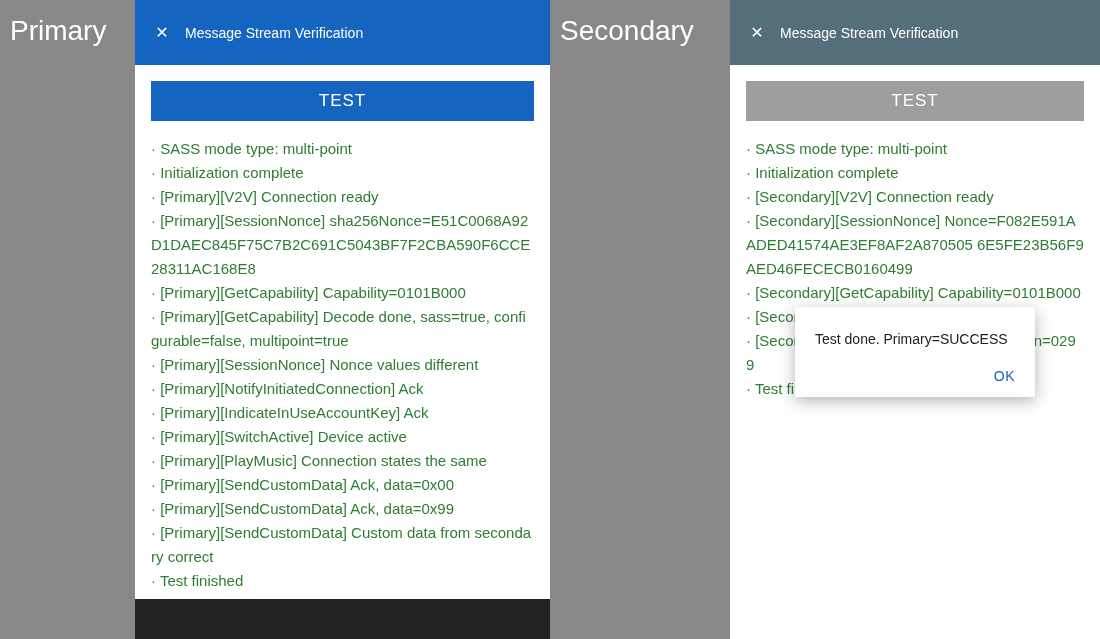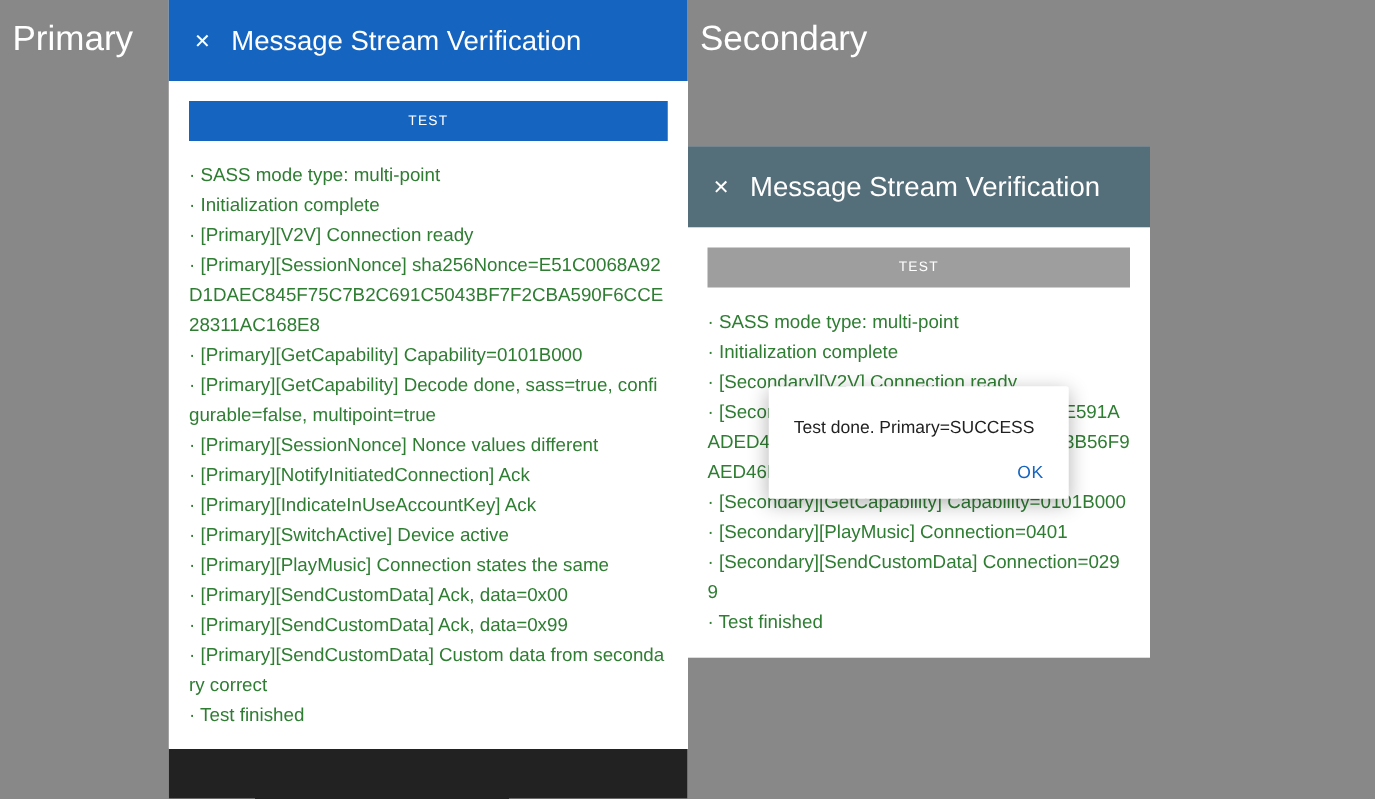--- a/index.html
+++ b/index.html
@@ -42,21 +42,21 @@
       background: #f5f5f5;
       display: flex;
       flex-direction: column;
     }
 
     
     .panel-right {
       width: 550px;
       height: 526px;
       display: flex;
-      flex-direction: column;
+      flex-direction: row;
     }
 
     .panel-label-right {
       width: 180px;
       height: 639px;
       background: #888888;
       display: flex;
       align-items: flex-start;
       justify-content: flex-start;
       padding: 15px 10px;
@@ -98,40 +98,40 @@
       font-size: 16px;
       cursor: pointer;
       display: flex;
       align-items: center;
       justify-content: center;
       flex-shrink: 0;
     }
 
     .dialog-title {
       color: white;
-      font-size: 22px;
+      font-size: 14px;
       font-weight: 400;
     }
 
     
     .dialog-content {
       flex: 1;
       background: white;
       padding: 16px;
       overflow-y: auto;
       position: relative;
     }
 
     .test-button {
       display: block;
       width: 100%;
       padding: 10px;
       background: #1565c0;
       color: white;
-      font-size: 11px;
+      font-size: 17px;
       font-weight: 500;
       letter-spacing: 1px;
       text-align: center;
       border: none;
       cursor: pointer;
       margin-bottom: 16px;
     }
 
     .test-button.disabled {
       background: #9e9e9e;

